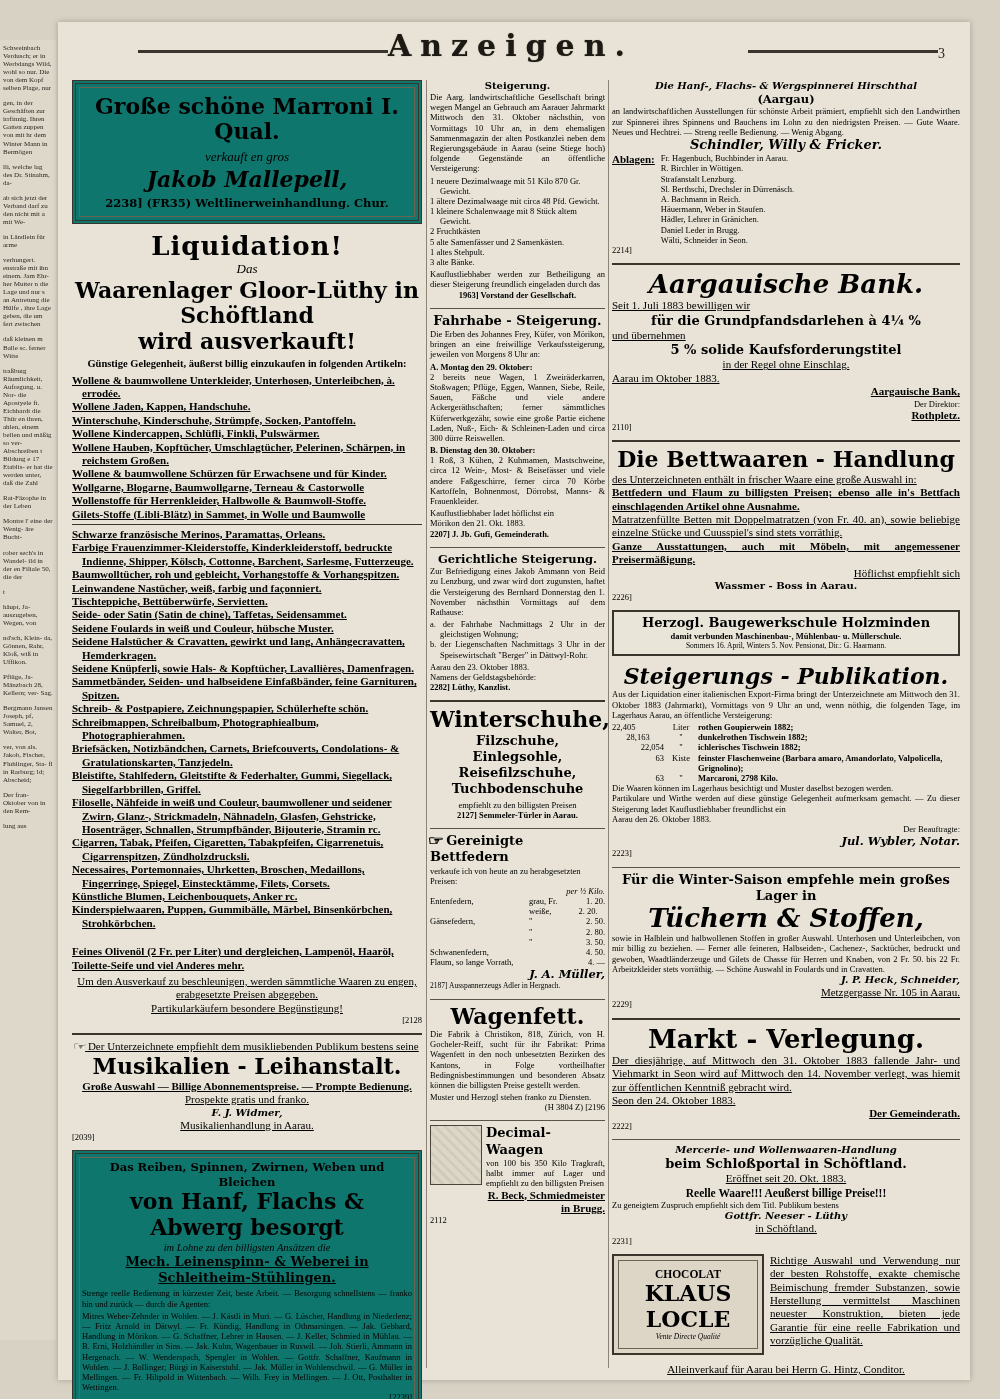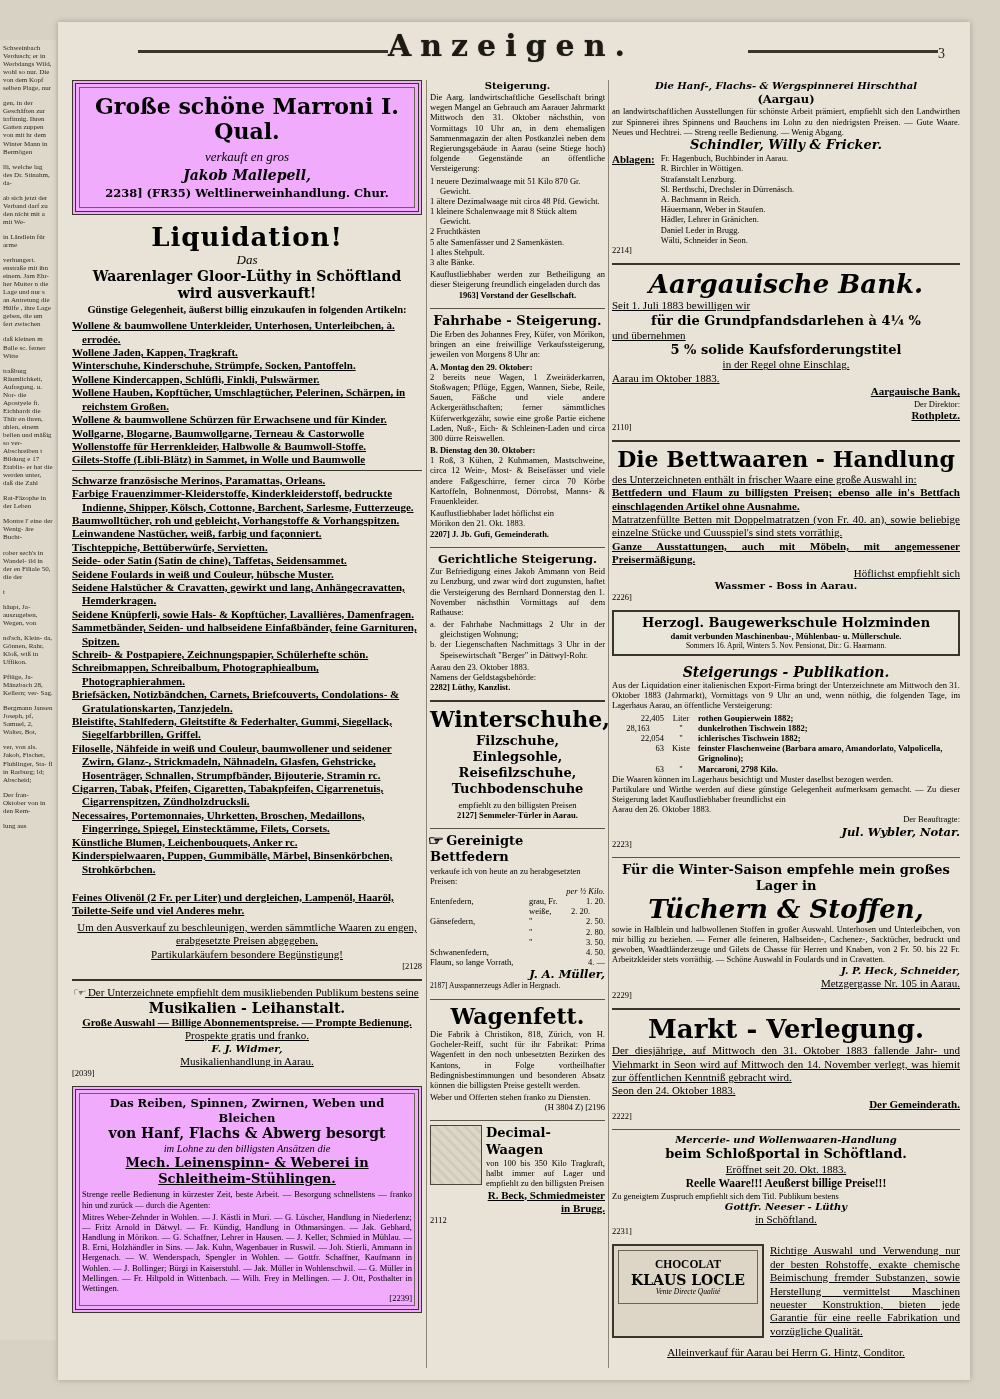--- a/index.html
+++ b/index.html
@@ -29,25 +29,25 @@
   .b{font-weight:bold;}
   .i{font-style:italic;}
   .u{text-decoration:underline;}
   .f7{font-size:7.5px;line-height:1.18;}
   .f8{font-size:8.5px;line-height:1.2;}
   .f9{font-size:11px;line-height:1.22;text-decoration:underline;}
   .f10{font-size:10.5px;line-height:1.25;}
   .f11{font-size:11.5px;line-height:1.25;}
   .f13{font-size:13px;line-height:1.25;}
   .f15{font-size:10px;line-height:1.2;}
-  .f18{font-size:14px;line-height:1.18;}
+  .f18{font-size:22px;line-height:1.18;}
   .f22{font-size:22px;line-height:1.15;}
   .f26{font-size:26px;line-height:1.12;}
   .head-fr{font-family:"DejaVu Serif",serif;font-weight:bold;}
-  .ornbox{border:4px double #3a352c;padding:6px;background:#f0abfc;position:relative;}
+  .ornbox{border:4px double #3a352c;padding:6px;background:#0f766e;position:relative;}
   .ornbox:before{content:"";position:absolute;left:3px;top:3px;right:3px;bottom:3px;border:1px solid #6b6453;pointer-events:none;}
   .hairline{height:1px;background:#3a352c;margin:3px 0;}
   .sig{font-family:"DejaVu Serif",serif;font-style:italic;font-weight:bold;}
   .hand{display:inline-block;transform:scaleX(1.4);}
   .choco{border:2px solid #3a352c;background:#ddd6c6;padding:4px;text-align:center;}
   .choco .inner{border:1px solid #6b6453;padding:6px 4px;}
   .ind{padding-left:10px;text-indent:-10px;}
   .tiny{font-size:7px;line-height:1.15;}
   .right{text-align:right;}
   .imgbox{border:1px solid #4a443a;height:58px;background:#ddd7c8;position:relative;overflow:hidden;}
@@ -103,21 +103,21 @@
       </div>
 
       <div class="ad">
         <div class="ctr head-fr f26" style="letter-spacing:1px;">Liquidation!</div>
         <div class="ctr i f13">Das</div>
         <div class="ctr head-fr f18">Waarenlager Gloor-Lüthy in Schöftland</div>
         <div class="ctr head-fr f18">wird ausverkauft!</div>
         <div class="ctr f10 b" style="margin-top:2px">Günstige Gelegenheit, äußerst billig einzukaufen in folgenden Artikeln:</div>
         <div class="f9" style="margin-top:3px;">
           <div class="ind b">Wollene &amp; baumwollene Unterkleider, Unterhosen, Unterleibchen, à. errodée.</div>
-          <div class="ind b">Wollene Jaden, Kappen, Tragkraft.</div>
+          <div class="ind b">Wollene Jaden, Kappen, Handschuhe.</div>
           <div class="ind b">Winterschuhe, Kinderschuhe, Strümpfe, Socken, Pantoffeln.</div>
           <div class="ind b">Wollene Kindercappen, Schlüfli, Finkli, Pulswärmer.</div>
           <div class="ind b">Wollene Hauben, Kopftücher, Umschlagtücher, Pelerinen, Schärpen, in reichstem Großen.</div>
           <div class="ind b">Wollene &amp; baumwollene Schürzen für Erwachsene und für Kinder.</div>
           <div class="ind b">Wollgarne, Blogarne, Baumwollgarne, Terneau &amp; Castorwolle</div>
           <div class="ind b">Wollenstoffe für Herrenkleider, Halbwolle &amp; Baumwoll-Stoffe.</div>
           <div class="ind b">Gilets-Stoffe (Libli-Blätz) in Sammet, in Wolle und Baumwolle</div>
           <div class="hairline"></div>
           <div class="ind b">Schwarze französische Merinos, Paramattas, Orleans.</div>
           <div class="ind b">Farbige Frauenzimmer-Kleiderstoffe, Kinderkleiderstoff, bedruckte Indienne, Shipper, Kölsch, Cottonne, Barchent, Sarlesme, Futterzeuge.</div>
@@ -233,21 +233,21 @@
         <div class="f8 right i">per ½ Kilo.</div>
         <div class="f8">
           <div style="display:flex">
               <span style="flex:1">Entenfedern,</span>
               <span style="width:42px">grau, Fr.</span>
               <span style="width:34px;text-align:right">1. 20.</span>
             </div>
           <div style="display:flex">
               <span style="flex:1"></span>
               <span style="width:42px">weiße,</span>
-              <span style="width:34px;text-align:left">2. 20.</span>
+              <span style="width:34px;text-align:center">2. 20.</span>
             </div>
           <div style="display:flex">
               <span style="flex:1">Gänsefedern,</span>
               <span style="width:42px">"</span>
               <span style="width:34px;text-align:right">2. 50.</span>
             </div>
           <div style="display:flex">
               <span style="flex:1"></span>
               <span style="width:42px">"</span>
               <span style="width:34px;text-align:right">2. 80.</span>
@@ -270,21 +270,21 @@
         </div>
         <div class="f11 sig right">J. A. Müller,</div>
         <div class="f7">2187]   Ausspannerzeugs Adler in Hergnach.</div>
       </div>
 
       <div class="hr"></div>
 
       <div class="ad">
         <div class="ctr head-fr f22">Wagenfett.</div>
         <div class="f8 just">Die Fabrik à Christikon, 818, Zürich, von H. Gocheler-Reiff, sucht für ihr Fabrikat: Prima Wagenfett in den noch unbesetzten Bezirken des Kantons, in Folge vortheilhafter Bedingnisbestimmungen und besonderen Absatz können die billigsten Preise gestellt werden.</div>
-        <div class="f8 just" style="margin-top:2px">Weber und Offerten stehen franko zu Diensten.</div>
+        <div class="f8 just" style="margin-top:2px">Muster und Herzogl stehen franko zu Diensten.</div>
         <div class="f8 right">(H 3804 Z)  [2196</div>
       </div>
 
       <div class="hr"></div>
 
       <div class="ad">
         <div style="display:flex;gap:4px;align-items:flex-start">
           <div style="width:52px">
             <div class="imgbox">
                 <div class="stripes"></div>
@@ -359,21 +359,21 @@
         <div class="f13 head-fr">Herzogl. Baugewerkschule Holzminden</div>
         <div class="f8 b">damit verbunden Maschinenbau-, Mühlenbau- u. Müllerschule.</div>
         <div class="f7">Sommers 16. April, Winters 5. Nov. Pensionat, Dir.: G. Haarmann.</div>
       </div>
 
       <div class="ad">
         <div class="ctr head-fr f18 i">Steigerungs - Publikation.</div>
         <div class="f8 just">Aus der Liquidation einer italienischen Export-Firma bringt der Unterzeichnete am Mittwoch den 31. Oktober 1883 (Jahrmarkt), Vormittags von 9 Uhr an und, wenn nöthig, die folgenden Tage, im Lagerhaus Aarau, an öffentliche Versteigerung:</div>
         <div class="f8" style="margin-top:2px">
           <div style="display:flex">
-              <span style="width:52px;text-align:right">22,405</span>
+              <span style="width:52px;">22,405</span>
               <span style="width:34px;text-align:center">Liter</span>
               <span style="flex:1" class="b">rothen Goupierwein 1882;</span>
             </div>
           <div style="display:flex">
               <span style="width:52px;text-align:center">28,163</span>
               <span style="width:34px;text-align:center">"</span>
               <span style="flex:1" class="b">dunkelrothen Tischwein 1882;</span>
             </div>
           <div style="display:flex">
               <span style="width:52px;text-align:right">22,054</span>

